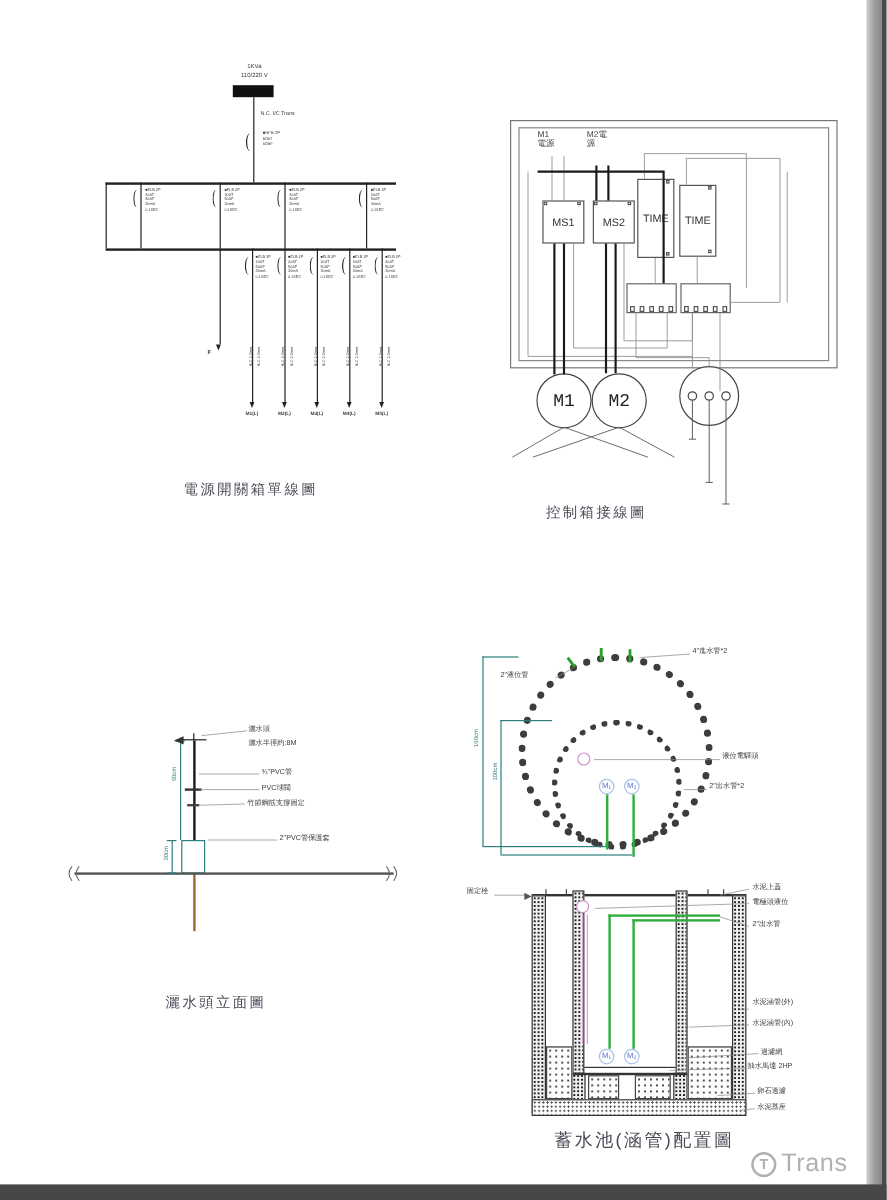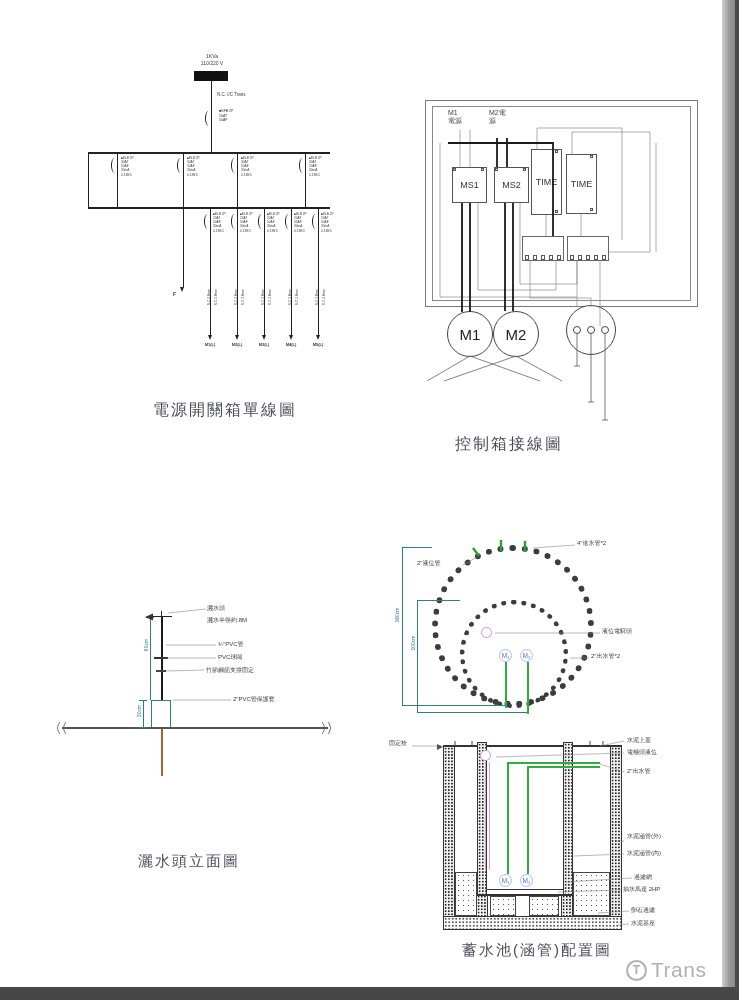--- a/index.html
+++ b/index.html
@@ -8,27 +8,27 @@
   font-family:"Liberation Sans",sans-serif;color:#333}
 section{position:absolute;inset:0}
 .h{position:absolute;background:#222;height:1px}
 .v{position:absolute;background:#222;width:1px}
 .lbl{position:absolute;color:#3c3c3c;line-height:1.2;white-space:nowrap}
 .pre{white-space:pre-line}
 .t32{font-size:3.2px;line-height:1.3}
 .t35{font-size:3.5px;line-height:1.3}
 .t4{font-size:4px}.t45{font-size:4.5px}.t5{font-size:5px}.t6{font-size:6px}.t7{font-size:7px}
 .ctr{text-align:center}
-.title{position:absolute;font-size:16px;color:#4b4b57;letter-spacing:2px;white-space:nowrap}
+.title{position:absolute;font-size:12px;color:#4b4b57;letter-spacing:2px;white-space:nowrap}
 .arc{position:absolute;width:7px;height:15px;border-left:1.3px solid #222;border-radius:50%}
 .arr{position:absolute;width:0;height:0;border-left:2.5px solid transparent;border-right:2.5px solid transparent;border-top:5px solid #222}
 .box{position:absolute;border:0.9px solid #666;background:#fff}
 .devbox{position:absolute;border:1px solid #555;background:#fff;display:flex;align-items:center;justify-content:center;font-size:9px;color:#333}
 .circ{position:absolute;border:1px solid #444;border-radius:50%;background:#fff;display:flex;align-items:center;justify-content:center}
-.motor{font-family:Liberation Sans, sans-serif;font-size:15px;color:#222}
+.motor{font-family:Liberation Mono, monospace;font-size:15px;color:#222}
 .dot{position:absolute;width:3px;height:3px;border:0.6px solid #555;background:#fff}
 .cellrow{position:absolute;display:flex;justify-content:space-between;padding:0 2px;align-items:flex-end}
 .cell{width:4px;height:5px;border:0.6px solid #555;background:#fff}
 .rot{transform:rotate(-90deg)}
 .teal{color:#2e7f7f}
 .tl{background:#2e7f7f}
 .gr{background:#2fae3f}
 .pk{background:#d9a0d6}
 .ring{position:absolute;border-radius:50%;border-style:dotted;border-color:#3d3d3d}
 .mcirc{position:absolute;width:13px;height:13px;border:0.9px solid #a8c0ea;border-radius:50%;
@@ -206,21 +206,21 @@
         <span class="motor">M1</span>
       </div>
   <div class="circ" style="left:493px;top:311px;width:46px;height:46px">
         <span class="motor">M2</span>
       </div>
   <div class="circ" style="left:566px;top:305px;width:50px;height:50px"></div>
   <div class="circ" style="left:573px;top:326px;width:8px;height:8px"></div>
   <div class="circ" style="left:587px;top:326px;width:8px;height:8px"></div>
   <div class="circ" style="left:601px;top:326px;width:8px;height:8px"></div>
 
-  <div class="title" style="left:455px;top:434px">控制箱接線圖</div>
+  <div class="title" style="left:455px;top:419px">控制箱接線圖</div>
 </section>
 
 <section>
   <div class="v" style="left:160.5px;top:617px;width:2.2px;height:83px;background:#1a1a1a"></div>
   <div class="v" style="left:160.5px;top:700px;width:2.2px;height:76px;background:#a4672f"></div>
   <div class="h" style="left:152px;top:616px;width:20px;height:1.2px"></div>
   <div class="v" style="left:160.5px;top:611px;width:1.2px;height:6px"></div>
   <div class="h" style="left:154px;top:657px;width:14px;height:2px;background:#333"></div>
   <div class="h" style="left:156px;top:670px;width:10px;height:2px;background:#444"></div>
   <div class="box" style="left:151px;top:700px;width:20px;height:28px;border-color:#2e7f7f;border-width:0.8px"></div>
@@ -234,21 +234,21 @@
   <div class="lbl t5 ctr rot teal" style="left:131px;top:642px;width:30px">60cm</div>
   <div class="lbl t5 ctr rot teal" style="left:126px;top:708px;width:26px">30cm</div>
 
   <div class="lbl t6" style="left:207px;top:605px">灑水頭</div>
   <div class="lbl t6" style="left:207px;top:617px">灑水半徑約:8M</div>
   <div class="lbl t6" style="left:218px;top:641px">¾"PVC管</div>
   <div class="lbl t6" style="left:218px;top:654px">PVC球閥</div>
   <div class="lbl t6" style="left:206px;top:667px">竹節鋼筋支撐固定</div>
   <div class="lbl t6" style="left:233px;top:696px">2"PVC管保護套</div>
 
-  <div class="title" style="left:138px;top:852px;font-size:15px">灑水頭立面圖</div>
+  <div class="title" style="left:138px;top:827px;font-size:12px">灑水頭立面圖</div>
 </section>
 
 <section>
   <div class="ring" style="left:432px;top:545px;width:162px;height:162px;border-width:6px"></div>
   <div class="ring" style="left:460px;top:600px;width:108px;height:108px;border-width:5px"></div>
 
   <div class="v tl" style="left:402px;top:547px;height:158px"></div>
   <div class="h tl" style="left:402px;top:547px;width:30px"></div>
   <div class="h tl" style="left:402px;top:705px;width:104px"></div>
   <div class="v tl" style="left:417px;top:600px;height:112px"></div>

